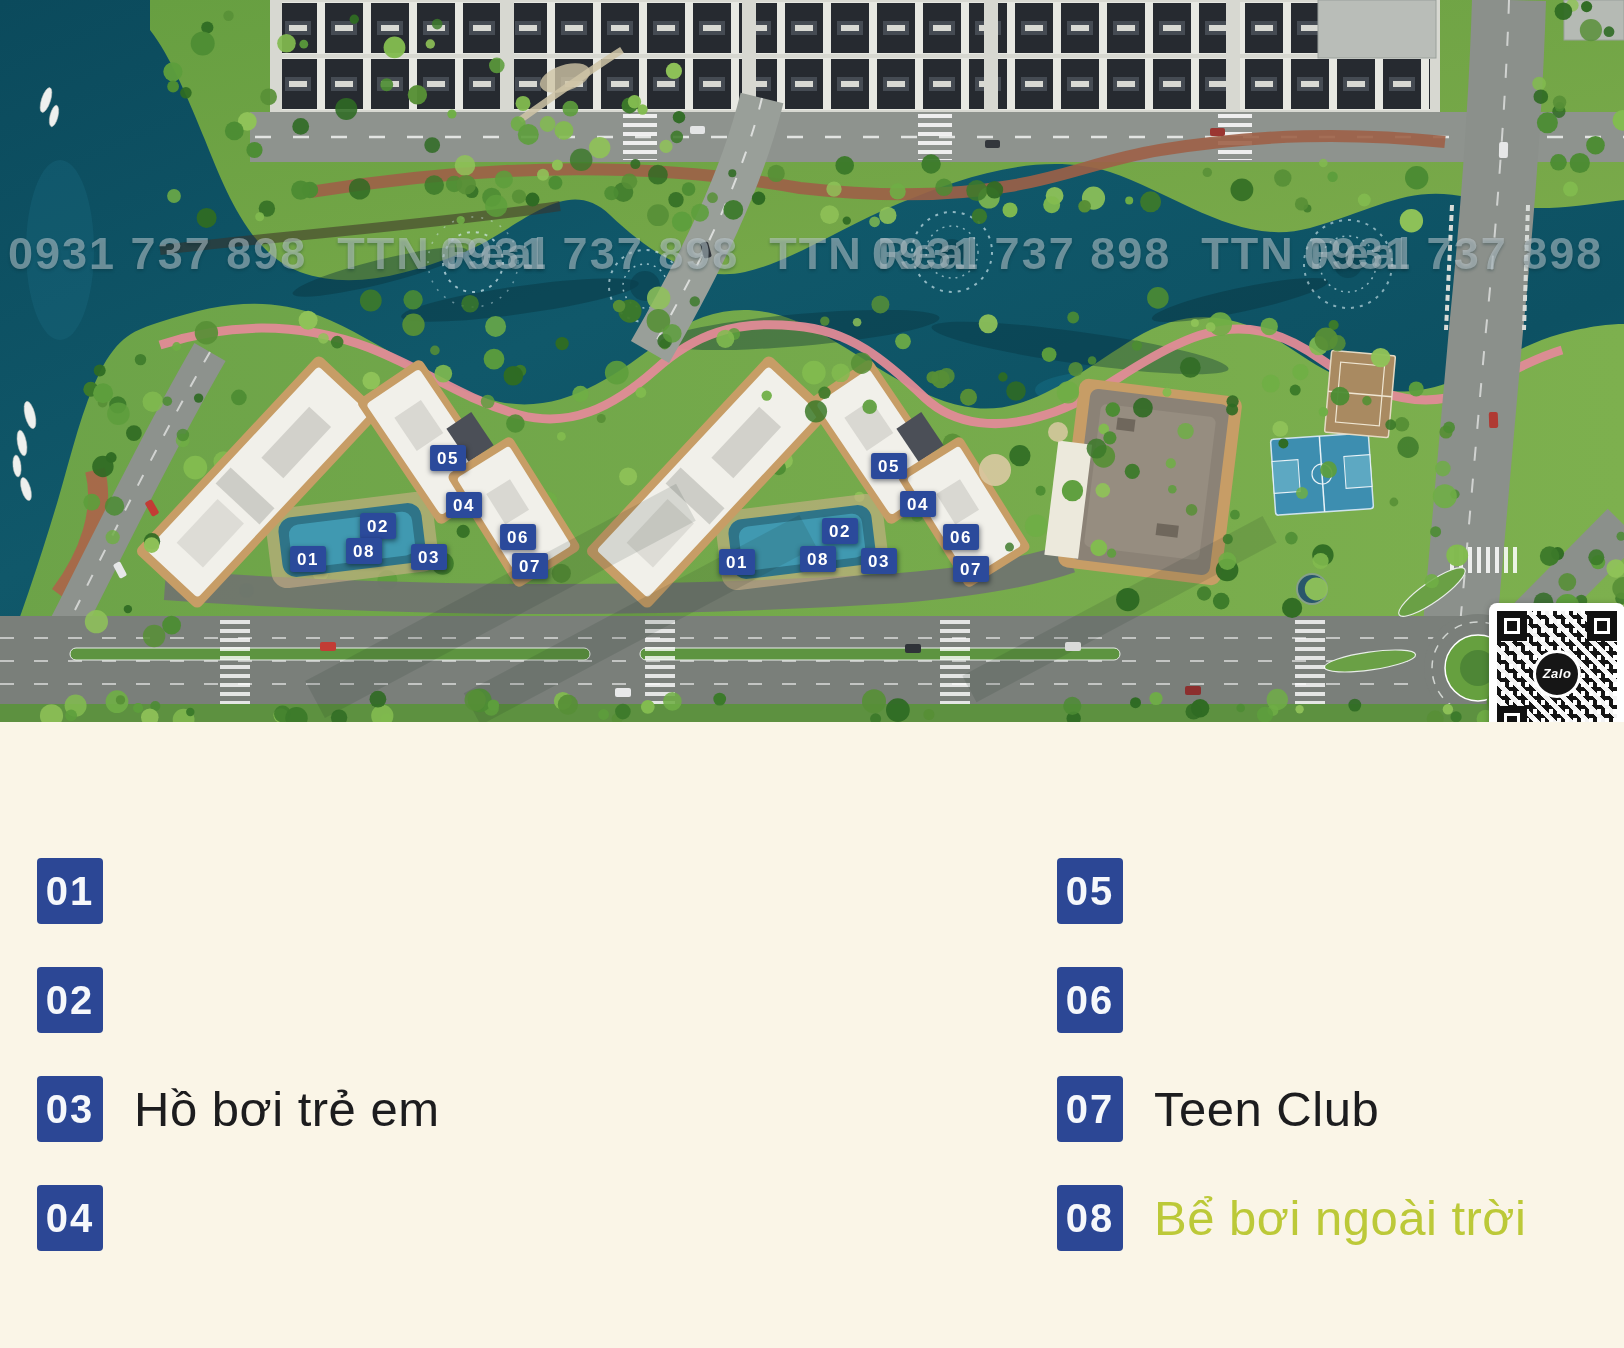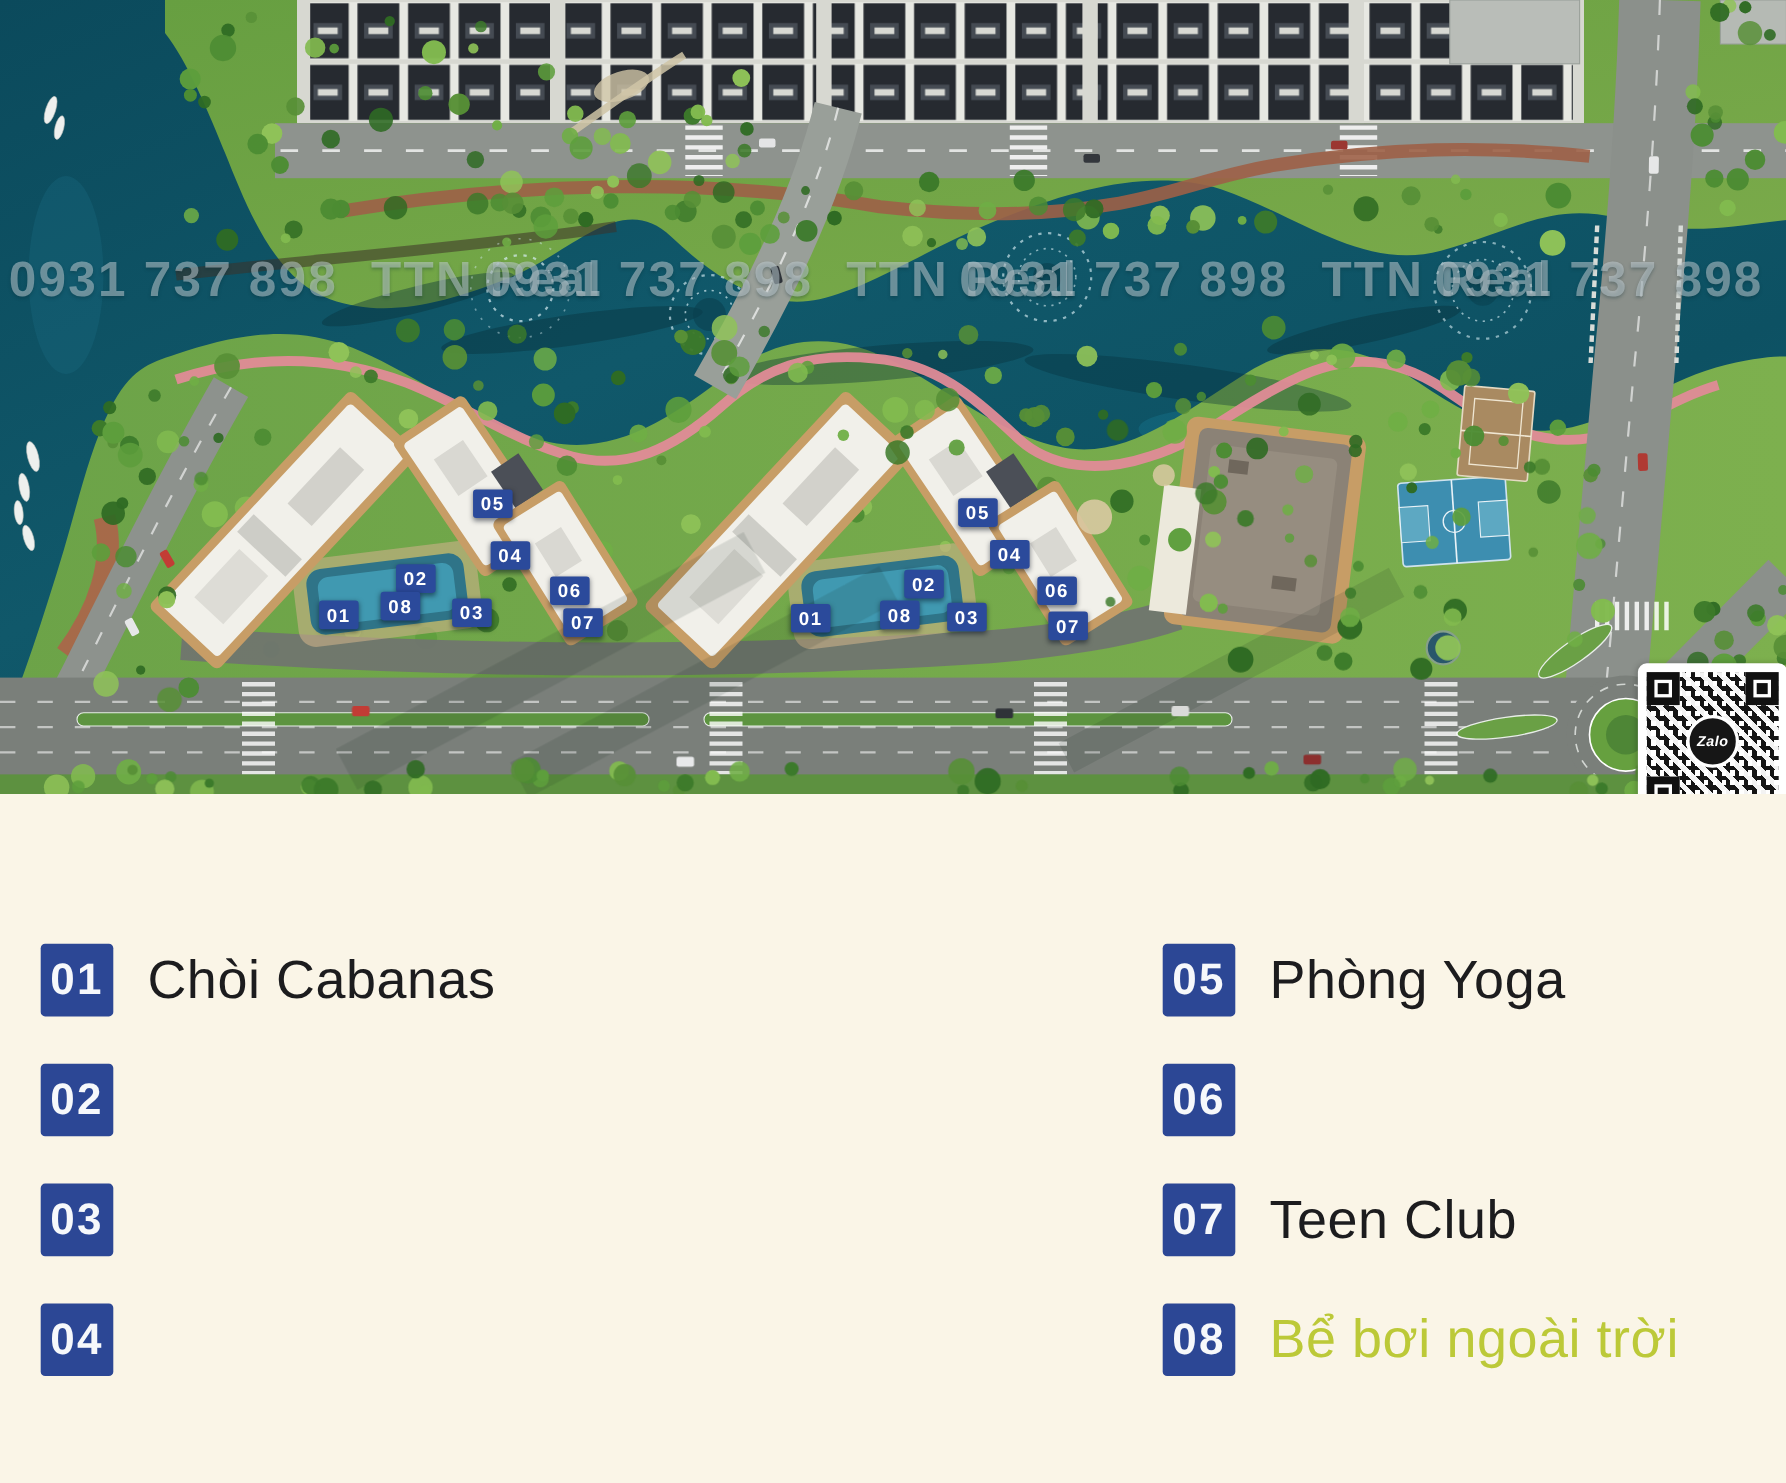--- a/index.html
+++ b/index.html
@@ -719,34 +719,33 @@
       <div class="qr-finder qr-f-tl"></div>
       <div class="qr-finder qr-f-tr"></div>
       <div class="qr-finder qr-f-bl"></div>
       <div class="qr-zalo">Zalo</div>
     </div>
   </div>
 
   <div class="legend">
     <div class="legend-item col-l row-1">
       <div class="legend-badge">01</div>
-      <div class="legend-label">Chòi Cabanas</div>
     </div>
     <div class="legend-item col-l row-2">
       <div class="legend-badge">02</div>
     </div>
     <div class="legend-item col-l row-3">
       <div class="legend-badge">03</div>
+      <div class="legend-label">Hồ bơi trẻ em</div>
     </div>
     <div class="legend-item col-l row-4">
       <div class="legend-badge">04</div>
     </div>
     <div class="legend-item col-r row-1">
       <div class="legend-badge">05</div>
-      <div class="legend-label">Phòng Yoga</div>
     </div>
     <div class="legend-item col-r row-2">
       <div class="legend-badge">06</div>
     </div>
     <div class="legend-item col-r row-3">
       <div class="legend-badge">07</div>
       <div class="legend-label">Teen Club</div>
     </div>
     <div class="legend-item col-r row-4">
       <div class="legend-badge">08</div>

